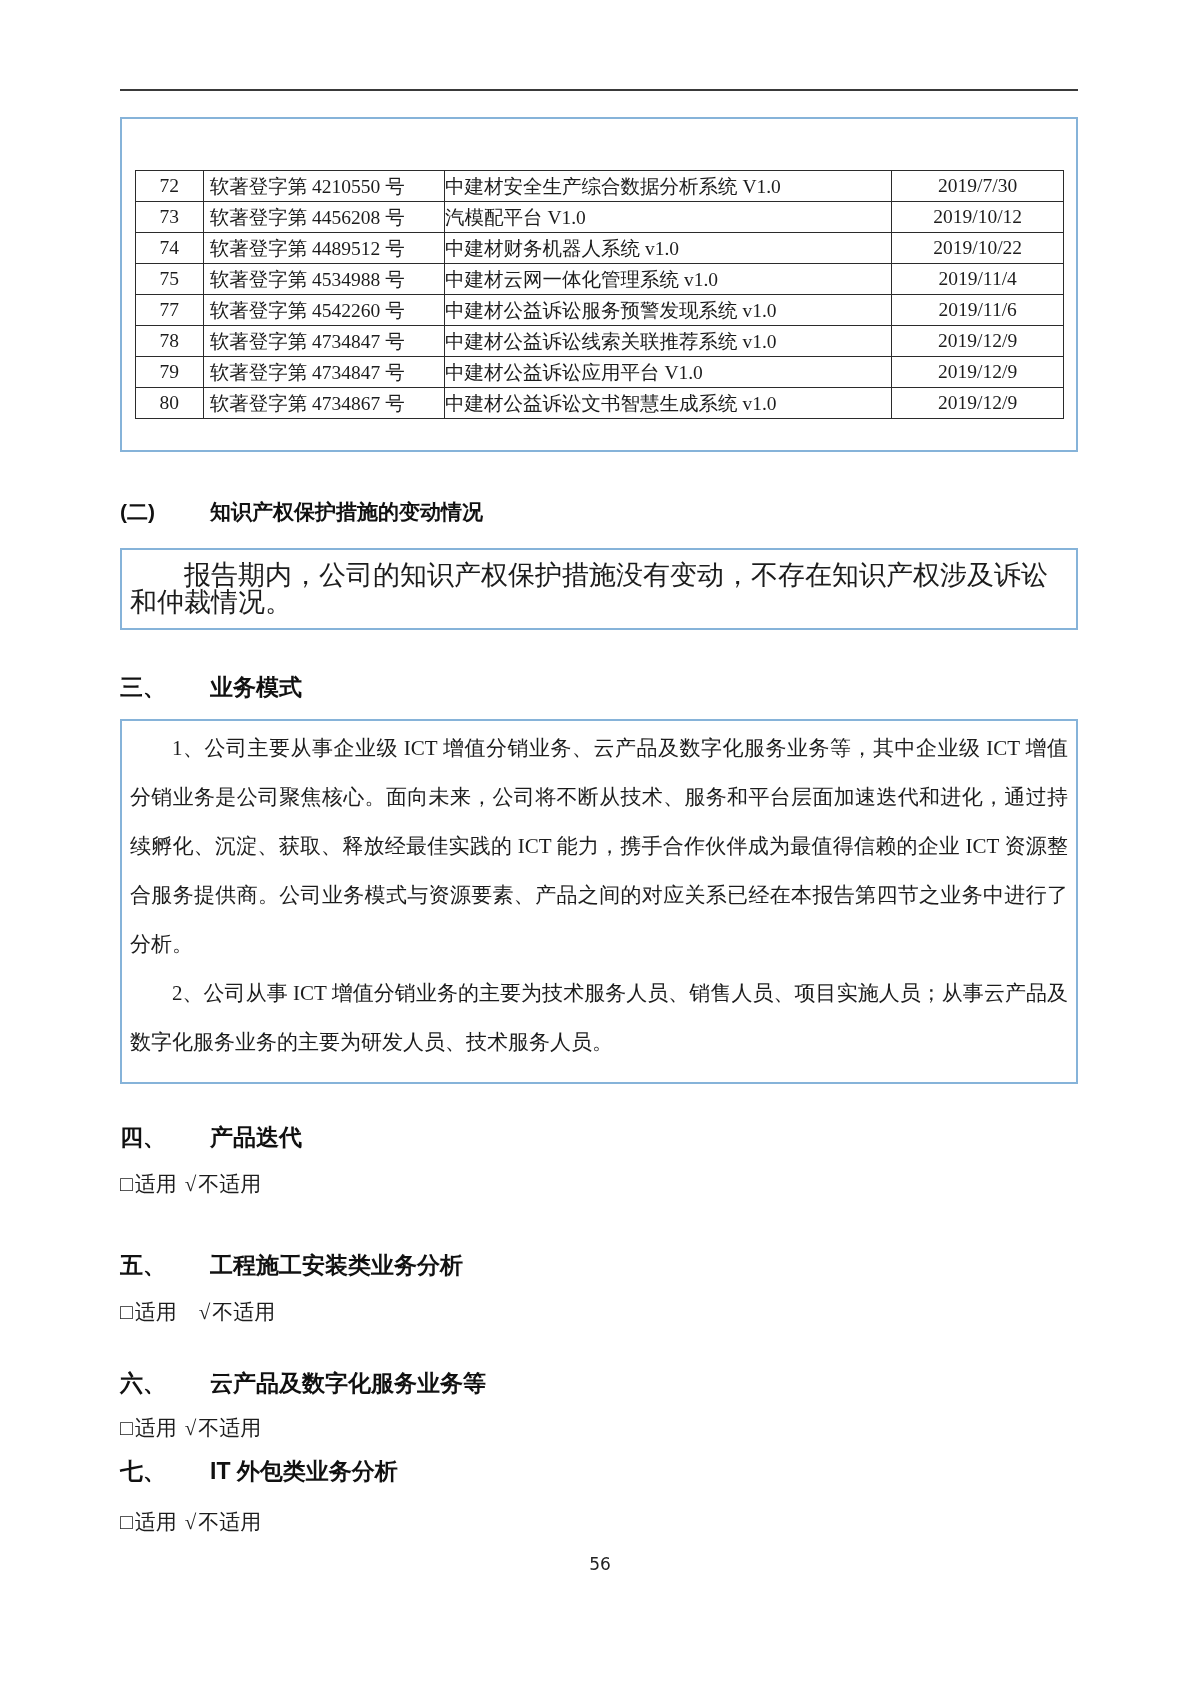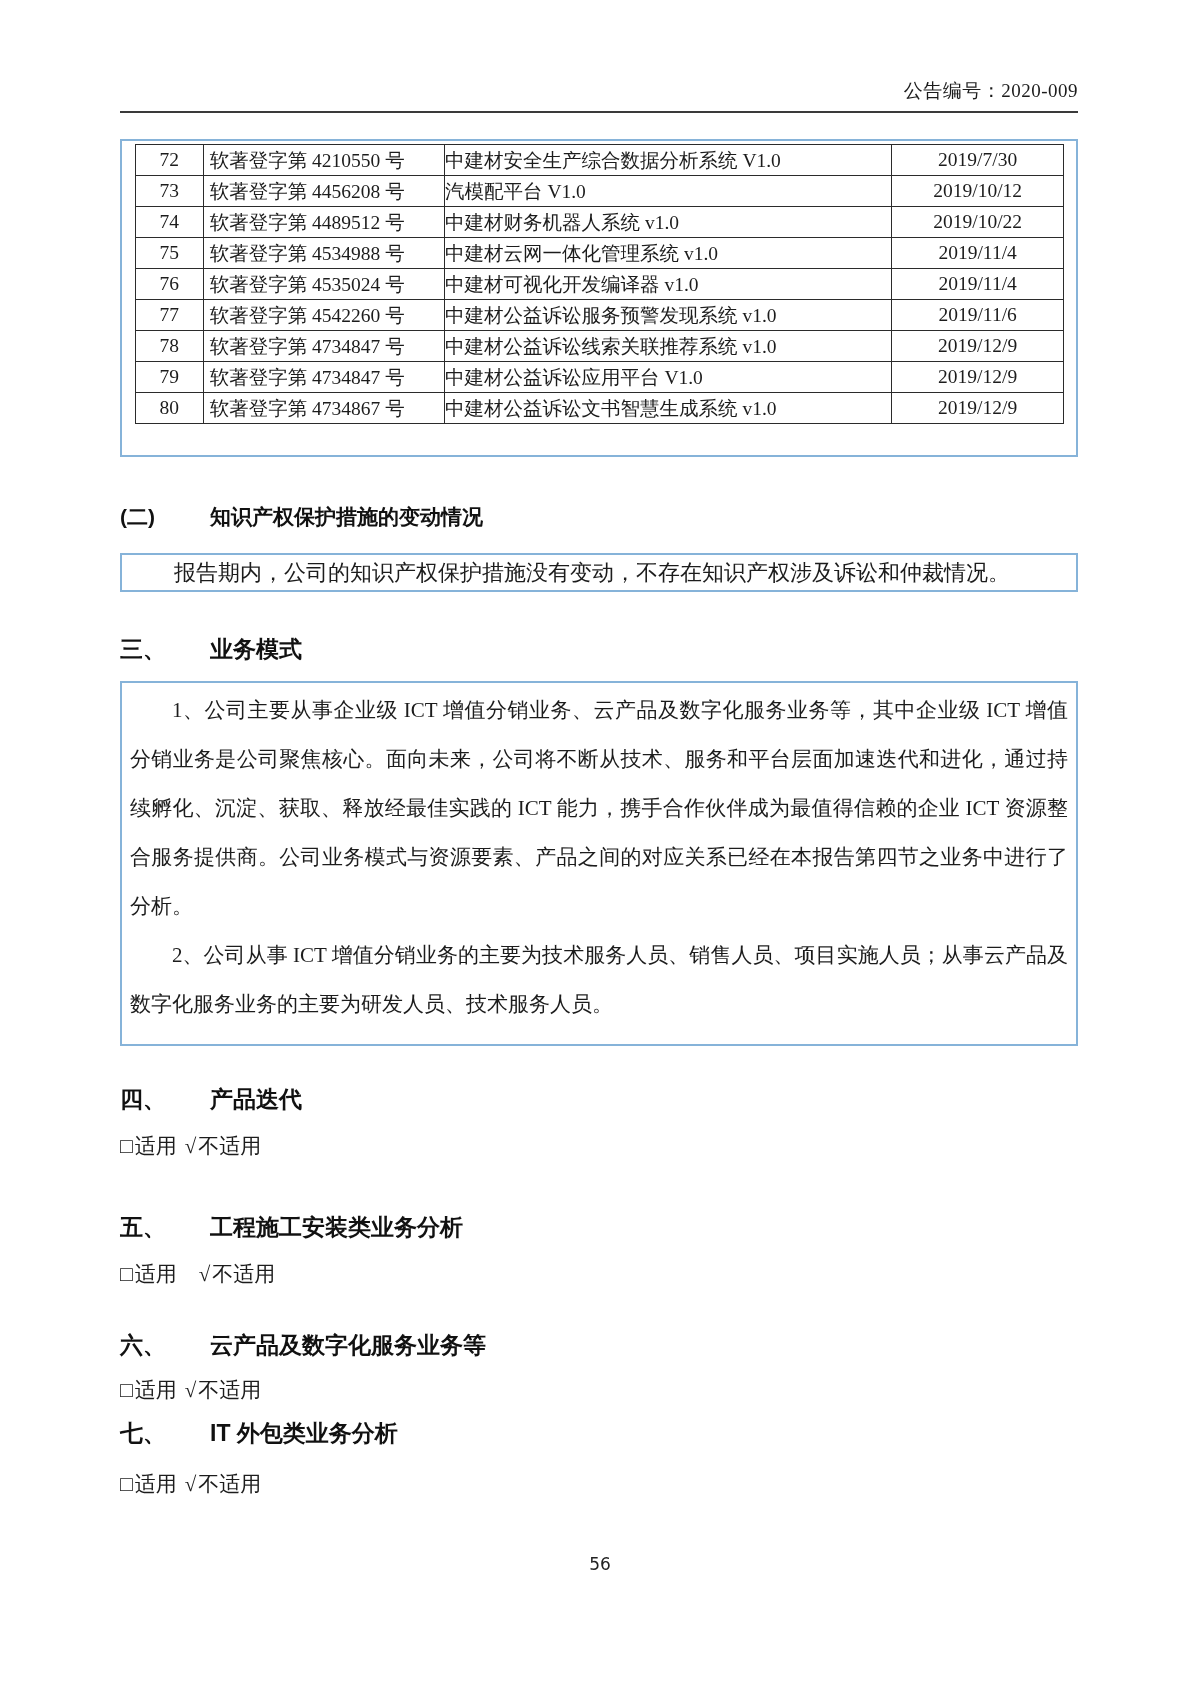--- a/index.html
+++ b/index.html
@@ -17,21 +17,21 @@
   }
   
   .hdr { text-align:right; font-size:19px; line-height:22px; letter-spacing:0.5px; }
   .rule { height:2px; background:var(--rule); margin-top:9px; }
 
   
   .bluebox { border:2px solid var(--accent); }
 
   
   .tablebox { margin-top:26px; padding:3px 12px 31px 13px; }
-  table.copyrights { width:100%; border-collapse:collapse; font-size:19.5px; table-layout:fixed; }
+  table.copyrights { width:100%; border-collapse:collapse; font-size:19.5px; table-layout:fixed;margin-top:48px; }
   table.copyrights td { border:1.5px solid var(--tableline); height:31px; padding:0 6px; overflow:hidden; white-space:nowrap; }
   table.copyrights td.num  { width:7.3%;  text-align:center; }
   table.copyrights td.reg  { width:26.0%; }
   table.copyrights td.name { width:48.2%; text-align:left; padding-left:0; }
   table.copyrights td.date { width:18.5%; text-align:center; }
 
   
   .h2 {
     display:flex; align-items:baseline;
     font-family:"Liberation Sans","DejaVu Sans",sans-serif;
@@ -41,21 +41,21 @@
   .h2 .h2-num { flex:none; width:90px; }
   .h2.sub { font-size:21px; }
   .mt-s2 { margin-top:47px; }
   .mt-s3 { margin-top:44px; }
   .mt-s4 { margin-top:40px; }
   .mt-s5 { margin-top:56px; }
   .mt-s6 { margin-top:46px; }
   .mt-s7 { margin-top:18px; }
 
   
-  .singlebox { margin-top:23px; padding:4px 8px; font-size:22px; line-height:27px; text-indent:2em; }
+  .singlebox { margin-top:23px; padding:12px 8px; font-size:27px; line-height:27px; text-indent:2em; }
 
   
   .bodybox { margin-top:19px; padding:3px 8px 15px 8px; }
   .bodybox p {
     margin:0; font-size:21px; line-height:49px;
     text-indent:2em; text-align:justify; text-justify:inter-ideograph;
   }
 
   
   .applicable { margin-top:22px; font-size:21px; line-height:24px; display:flex; align-items:baseline; }
@@ -69,21 +69,20 @@
     text-align:center; font-size:17px;
     font-family:"DejaVu Sans","Liberation Sans",sans-serif;
     color:#222;
   }
 </style>
 </head>
 <body>
 
 <div class="page">
 
-  <div class="hdr">公告编号：2020-009</div>
   <div class="rule"></div>
 
   <div class="bluebox tablebox">
     <table class="copyrights">
       <tbody>
           <tr>
             <td class="num">72</td>
             <td class="reg">软著登字第 4210550 号</td>
             <td class="name">中建材安全生产综合数据分析系统 V1.0</td>
             <td class="date">2019/7/30</td>
@@ -100,26 +99,20 @@
             <td class="name">中建材财务机器人系统 v1.0</td>
             <td class="date">2019/10/22</td>
           </tr>
           <tr>
             <td class="num">75</td>
             <td class="reg">软著登字第 4534988 号</td>
             <td class="name">中建材云网一体化管理系统 v1.0</td>
             <td class="date">2019/11/4</td>
           </tr>
           <tr>
-            <td class="num">76</td>
-            <td class="reg">软著登字第 4535024 号</td>
-            <td class="name">中建材可视化开发编译器 v1.0</td>
-            <td class="date">2019/11/4</td>
-          </tr>
-          <tr>
             <td class="num">77</td>
             <td class="reg">软著登字第 4542260 号</td>
             <td class="name">中建材公益诉讼服务预警发现系统 v1.0</td>
             <td class="date">2019/11/6</td>
           </tr>
           <tr>
             <td class="num">78</td>
             <td class="reg">软著登字第 4734847 号</td>
             <td class="name">中建材公益诉讼线索关联推荐系统 v1.0</td>
             <td class="date">2019/12/9</td>

